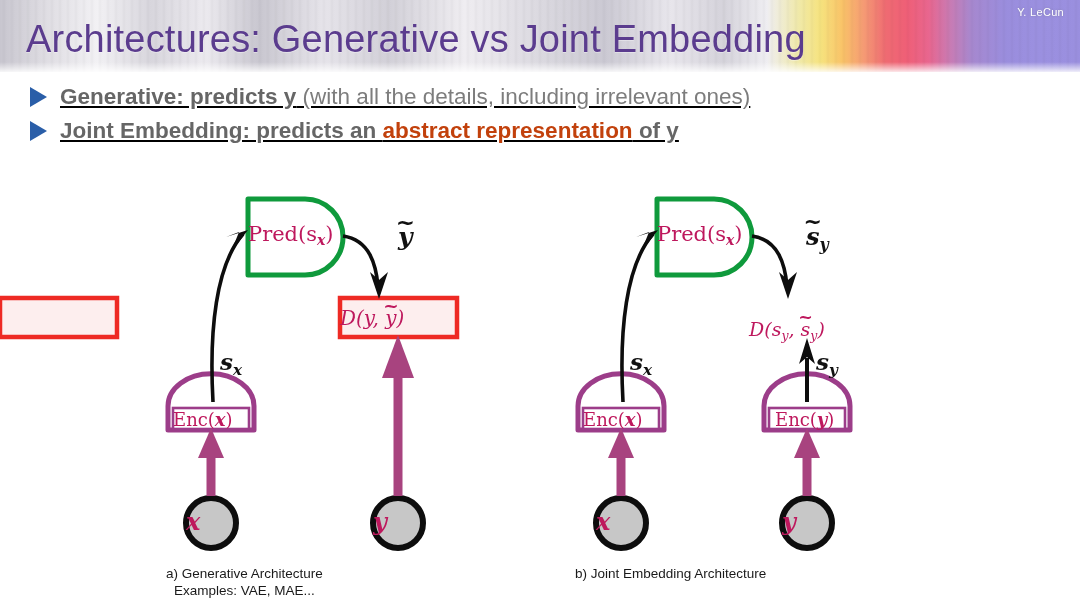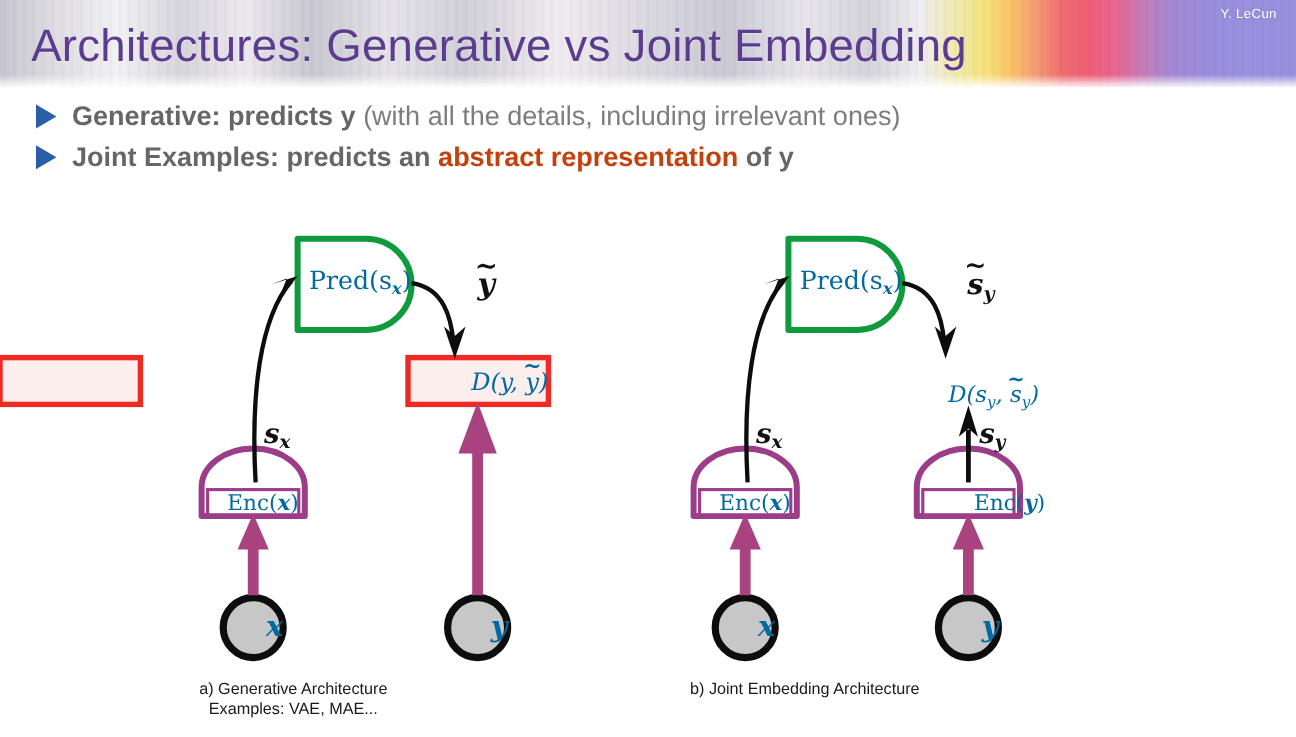--- a/index.html
+++ b/index.html
@@ -67,21 +67,21 @@
     white-space:nowrap;
     text-shadow:0 1px 0 rgba(255,255,255,.35);
   }
   .author{
     position:absolute;right:16px;top:6px;
     font-size:11px;color:#ffffff;letter-spacing:.3px;
     text-shadow:0 0 2px rgba(120,120,140,.6);
   }
 
   
-  .bullets{position:absolute;left:0;top:84px;width:908px;}
+  .bullets{position:absolute;left:0;top:84px;width:908px;text-decoration:underline;}
   .bullet-row{
     display:flex;align-items:baseline;
     margin:0 0 9px 0;padding-left:30px;
   }
   .tri{
     width:0;height:0;flex:0 0 auto;
     border-top:10px solid transparent;
     border-bottom:10px solid transparent;
     border-left:17px solid #2a5ea8;
     margin-right:13px;position:relative;top:3px;
@@ -96,22 +96,22 @@
 
   .mathlbl{
     position:absolute;
     font-family:"DejaVu Serif", serif;
     font-weight:bold;font-style:italic;
     color:#111;white-space:nowrap;
   }
   .boxtext{
     position:absolute;
     font-family:"DejaVu Serif", serif;
-    color:#0369a1;white-space:nowrap;
-    text-align:right;
+    color:#be185d;white-space:nowrap;
+    text-align:left;
   }
   .caption{
     position:absolute;
     font-family:"Liberation Sans", sans-serif;
     font-size:13.5px;color:#1a1a1a;line-height:1.25;white-space:nowrap;text-align:center;
   }
   .tl{position:relative;display:inline-block;}
   .tl>.tilde{
     position:absolute;left:50%;transform:translateX(-50%);
     top:-0.62em;font-size:.92em;font-style:normal;font-weight:bold;
@@ -134,21 +134,21 @@
   <div class="bullet-row">
     <div class="tri"></div>
     <div class="btext">
       <span class="b">Generative: predicts y</span><span> (with all the details, including irrelevant ones)</span>
     </div>
   </div>
 
   <div class="bullet-row">
     <div class="tri"></div>
     <div class="btext">
-      <span class="b">Joint Examples: predicts an </span><span class="red">abstract representation</span><span class="b"> of y</span>
+      <span class="b">Joint Embedding: predicts an </span><span class="red">abstract representation</span><span class="b"> of y</span>
     </div>
   </div>
 
 </div>
 
 <div class="diagram">
 
   <svg class="dg" width="1080" height="444" viewBox="0 0 1080 444">
     <defs>
       <marker id="ahThin" markerWidth="9" markerHeight="9" refX="5.2" refY="4.5" orient="auto">

